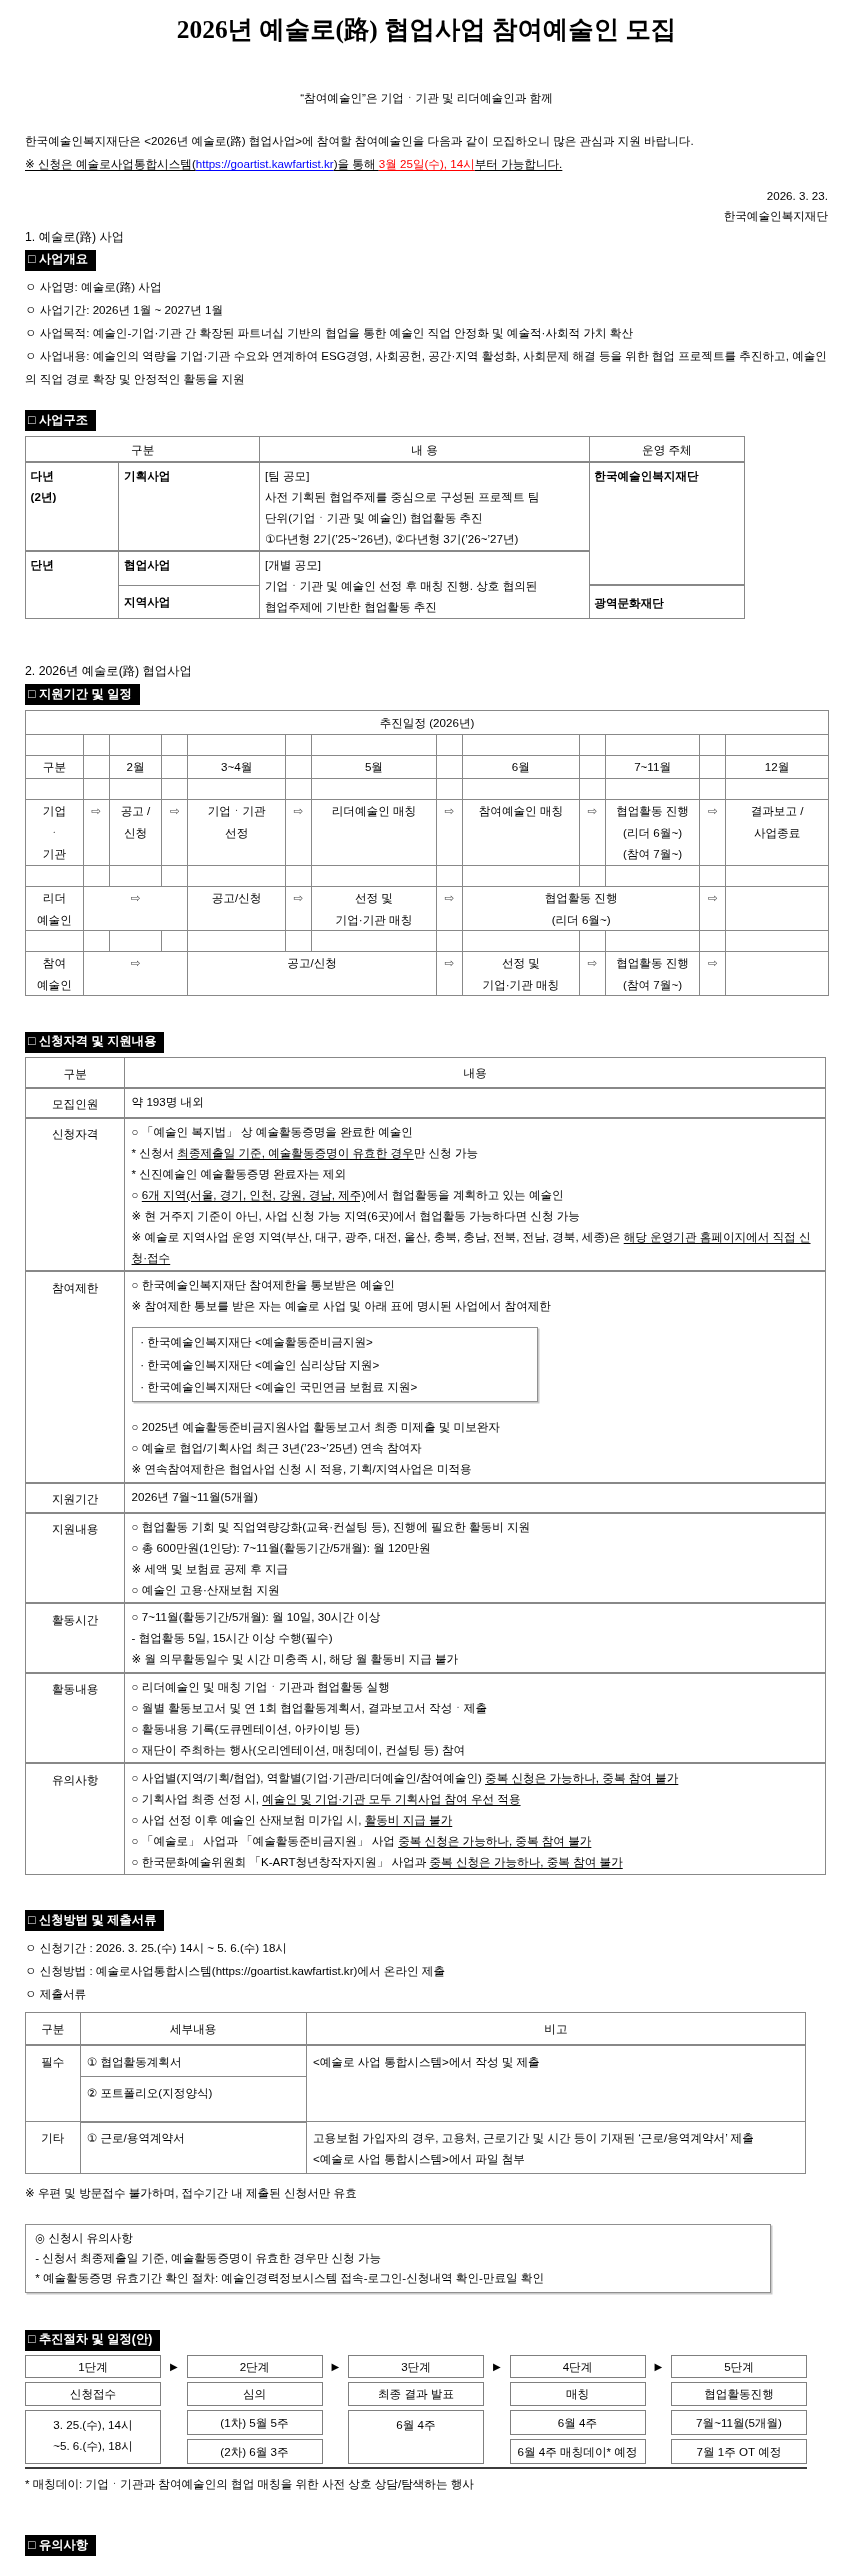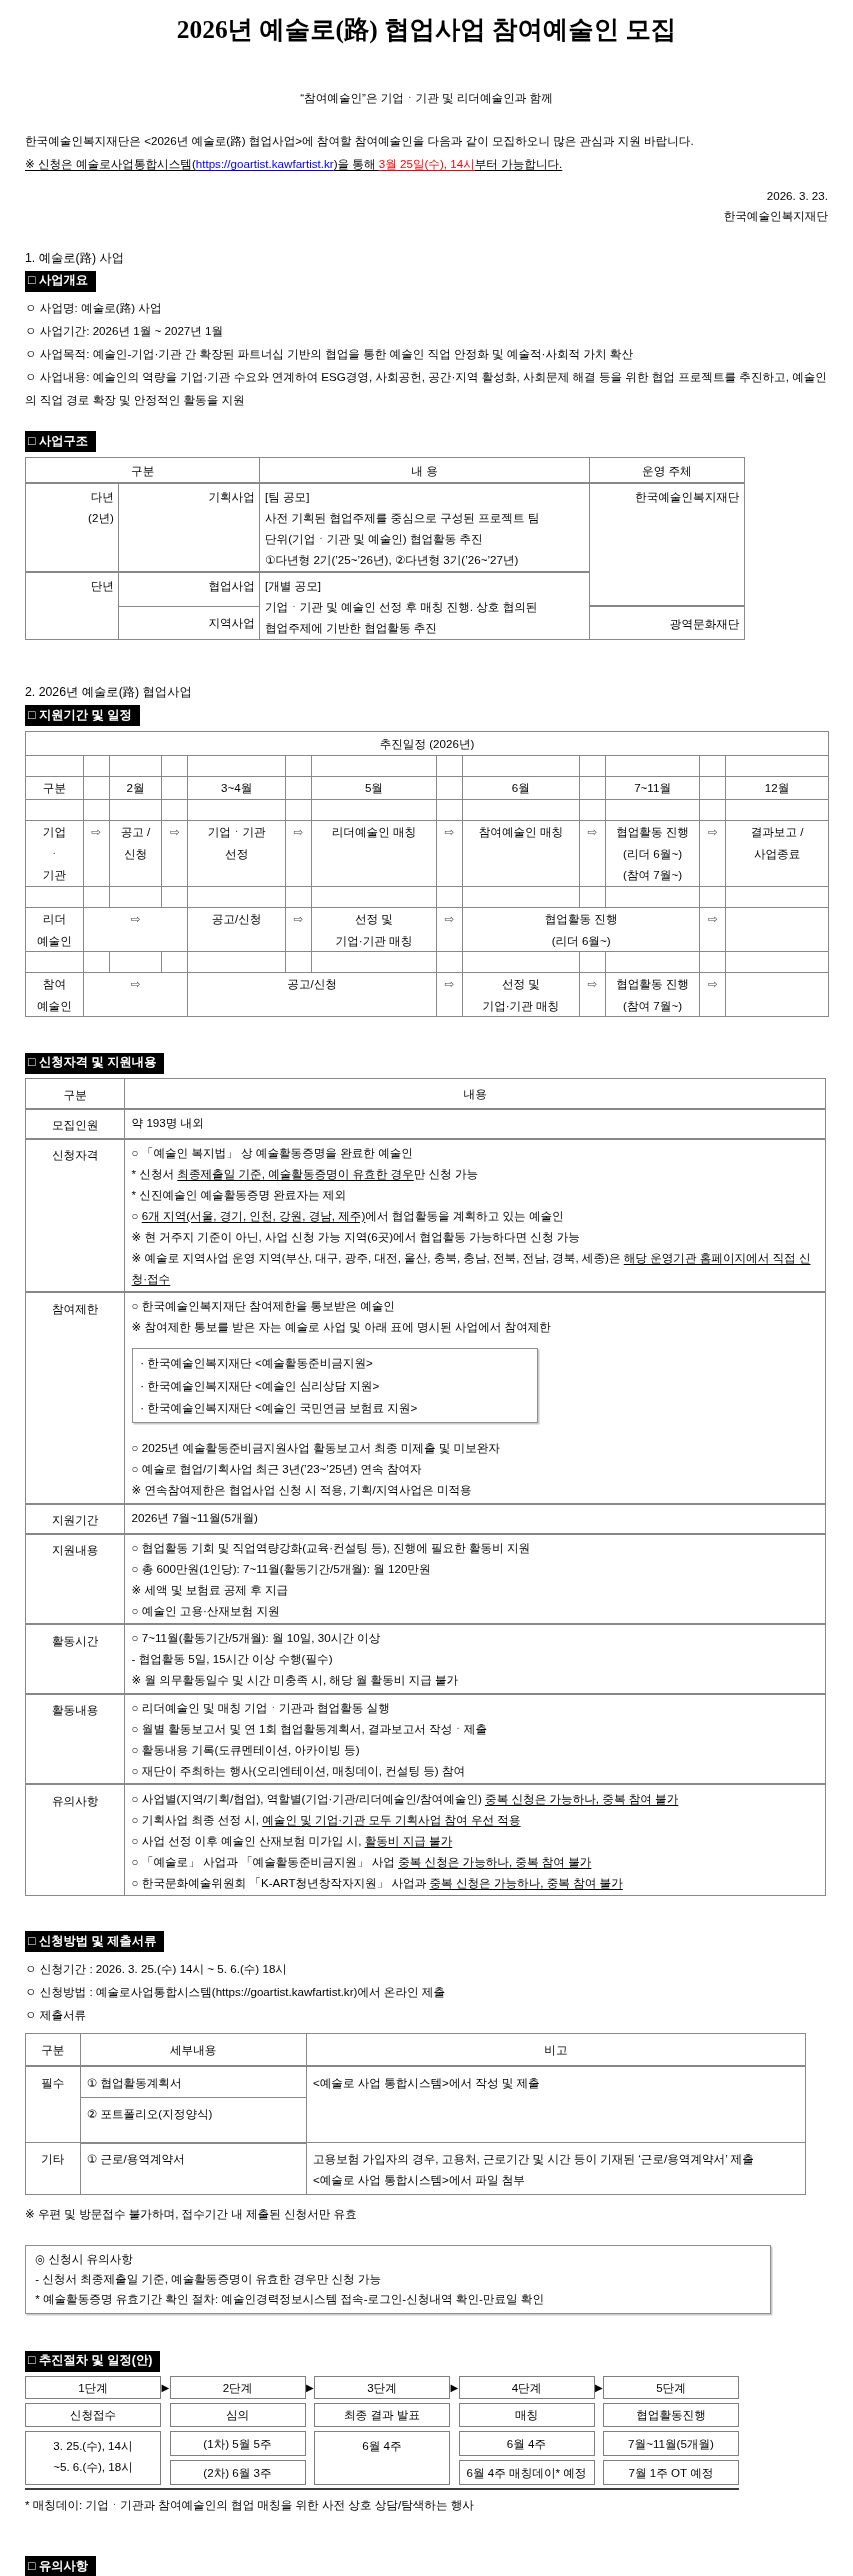--- a/index.html
+++ b/index.html
@@ -7,32 +7,32 @@
   .page{padding:10.8px 25px 15.4px 25px;box-sizing:border-box;}
   .u{text-decoration:underline;text-underline-offset:2.3px;}
   .pre{white-space:pre-line;}
   .ln{min-height:1em;}
 
   .doc-title{font-size:25.4px;font-weight:700;text-align:center;line-height:37px;margin-bottom:39px;font-family:Liberation Serif, serif;}
   .subtitle{text-align:center;font-size:11.6px;line-height:22.3px;margin-bottom:20px;}
   .intro{font-size:11.6px;line-height:23px;margin-bottom:10.8px;}
   .datesign{text-align:right;font-size:11.6px;line-height:20px;}
 
-  .num-head{font-size:12.3px;line-height:21.6px;margin-top:22px;}
+  .num-head{font-size:12.3px;line-height:21.6px;margin-top:1px;}
   .sec-head{display:inline-block;background:#000;color:#fff;font-weight:700;font-size:12.3px;
             line-height:17px;padding:1.5px 7.7px 2.3px 3.1px;margin:1.5px 0 4.6px 0;}
 
   .body-lines{font-size:11.6px;line-height:23px;margin-bottom:7.7px;}
 
   table{border-collapse:collapse;font-size:11.6px;}
   td{border:0.8px solid #888;padding:1.5px 4.6px;vertical-align:top;}
   .tbl{border:1.5px solid #404040;}
   .hdr td{text-align:center;font-weight:400;border-bottom:2.3px double #888;height:21.6px;vertical-align:middle;}
   .dbl td{border-bottom:2.3px double #888;}
-  .ctr{text-align:right;}
+  .ctr{text-align:left;font-weight:bold;}
   .mid{vertical-align:middle;}
 
   
   .structure{width:720px;margin-bottom:42px;}
   .structure td{line-height:21px;}
 
   
   .schedule{width:804px;margin-bottom:34px;table-layout:fixed;}
   .schedule td{line-height:21.6px;padding:0 1.5px;text-align:center;overflow:hidden;}
   .schedule .cap td{height:23px;vertical-align:middle;}
@@ -50,21 +50,21 @@
   
   .docs{width:781px;margin-bottom:3.1px;}
   .docs td{line-height:21px;padding:4.6px 6.2px;}
   .docs .lbl{text-align:center;width:51px;vertical-align:top;}
 
   .note-line{font-size:11.6px;line-height:21.6px;margin:7.7px 0 20px 0;}
   .notice-box{border:0.8px solid #909090;box-shadow:1.5px 1.5px 0 #c9c9c9;width:726px;
               font-size:11.6px;line-height:20px;padding:3.9px 9.2px;margin-bottom:35px;}
 
   
-  .process{display:flex;width:714px;border-bottom:2.3px solid #3c3c3c;padding-bottom:2.3px;margin-bottom:4.6px;}
+  .process{display:flex;width:782px;border-bottom:2.3px solid #3c3c3c;padding-bottom:2.3px;margin-bottom:4.6px;}
   .stage{width:136px;display:flex;flex-direction:column;gap:3.9px;}
   .pbox{border:0.8px solid #7f7f7f;text-align:center;font-size:11.6px;}
   .pbox.step{line-height:21px;height:21px;}
   .pbox.name{line-height:22.3px;height:22.3px;}
   .pdates{display:flex;flex-direction:column;gap:3.9px;flex:1;}
   .pbox.date{line-height:23px;height:23px;}
   .pbox.tall{flex:1;padding-top:3.1px;line-height:21px;}
   .p-arrow{flex:1;display:flex;align-items:flex-start;justify-content:center;padding-top:5.4px;font-size:10px;}
 
   .foot-note{font-size:11.6px;line-height:21.6px;margin-bottom:39px;}

